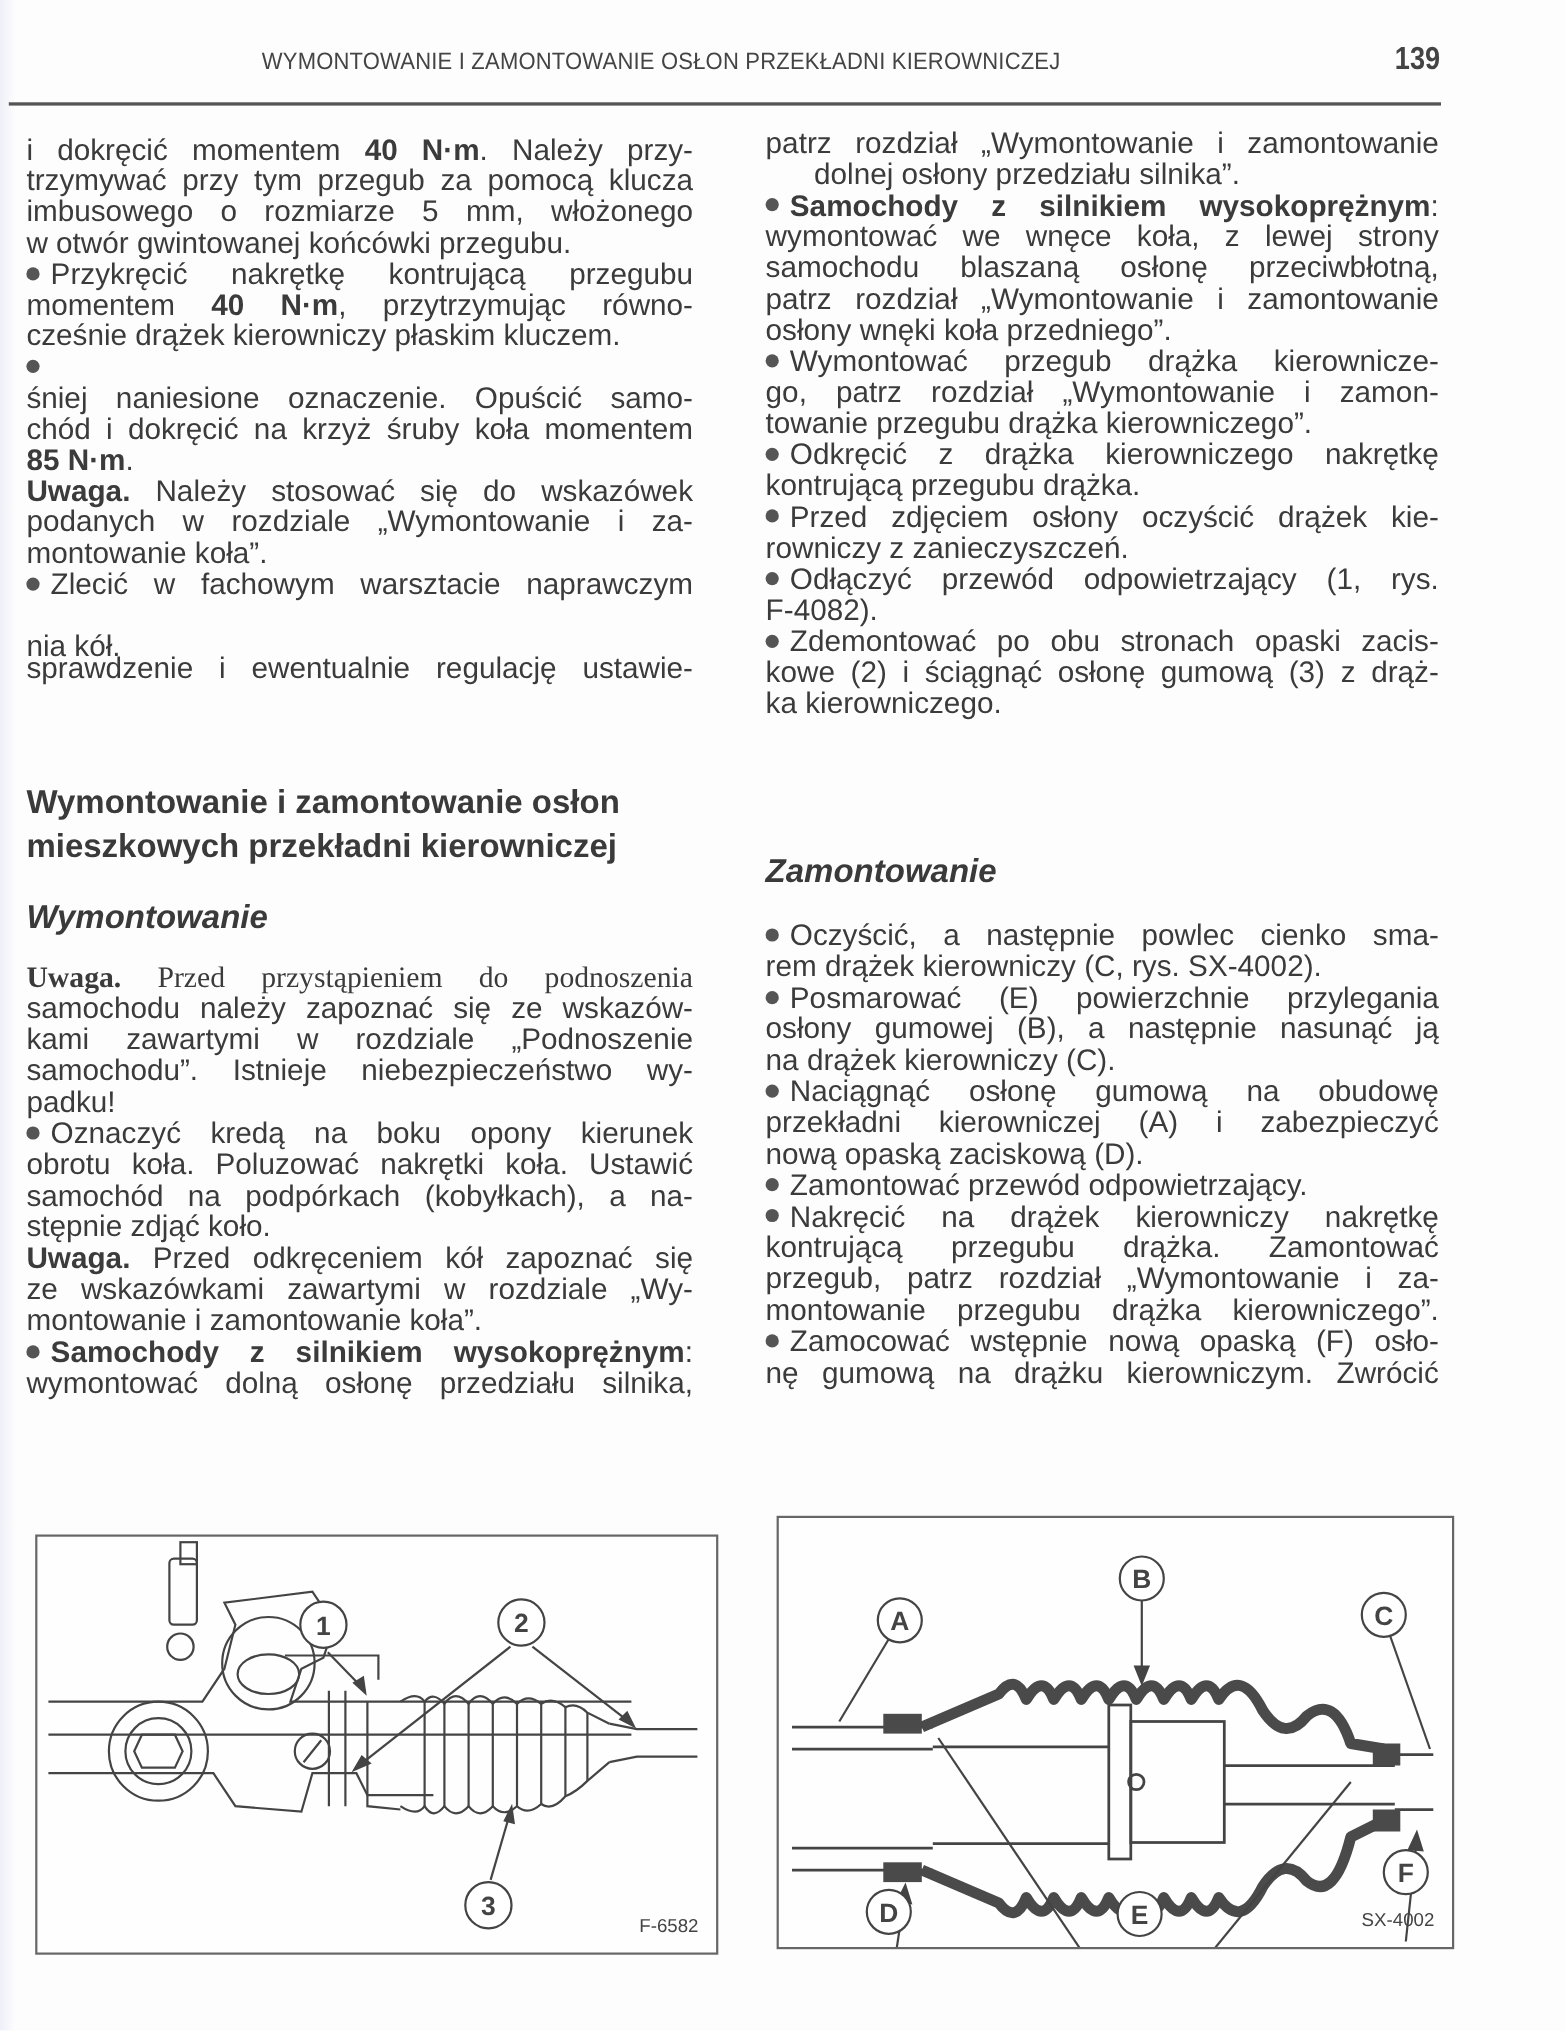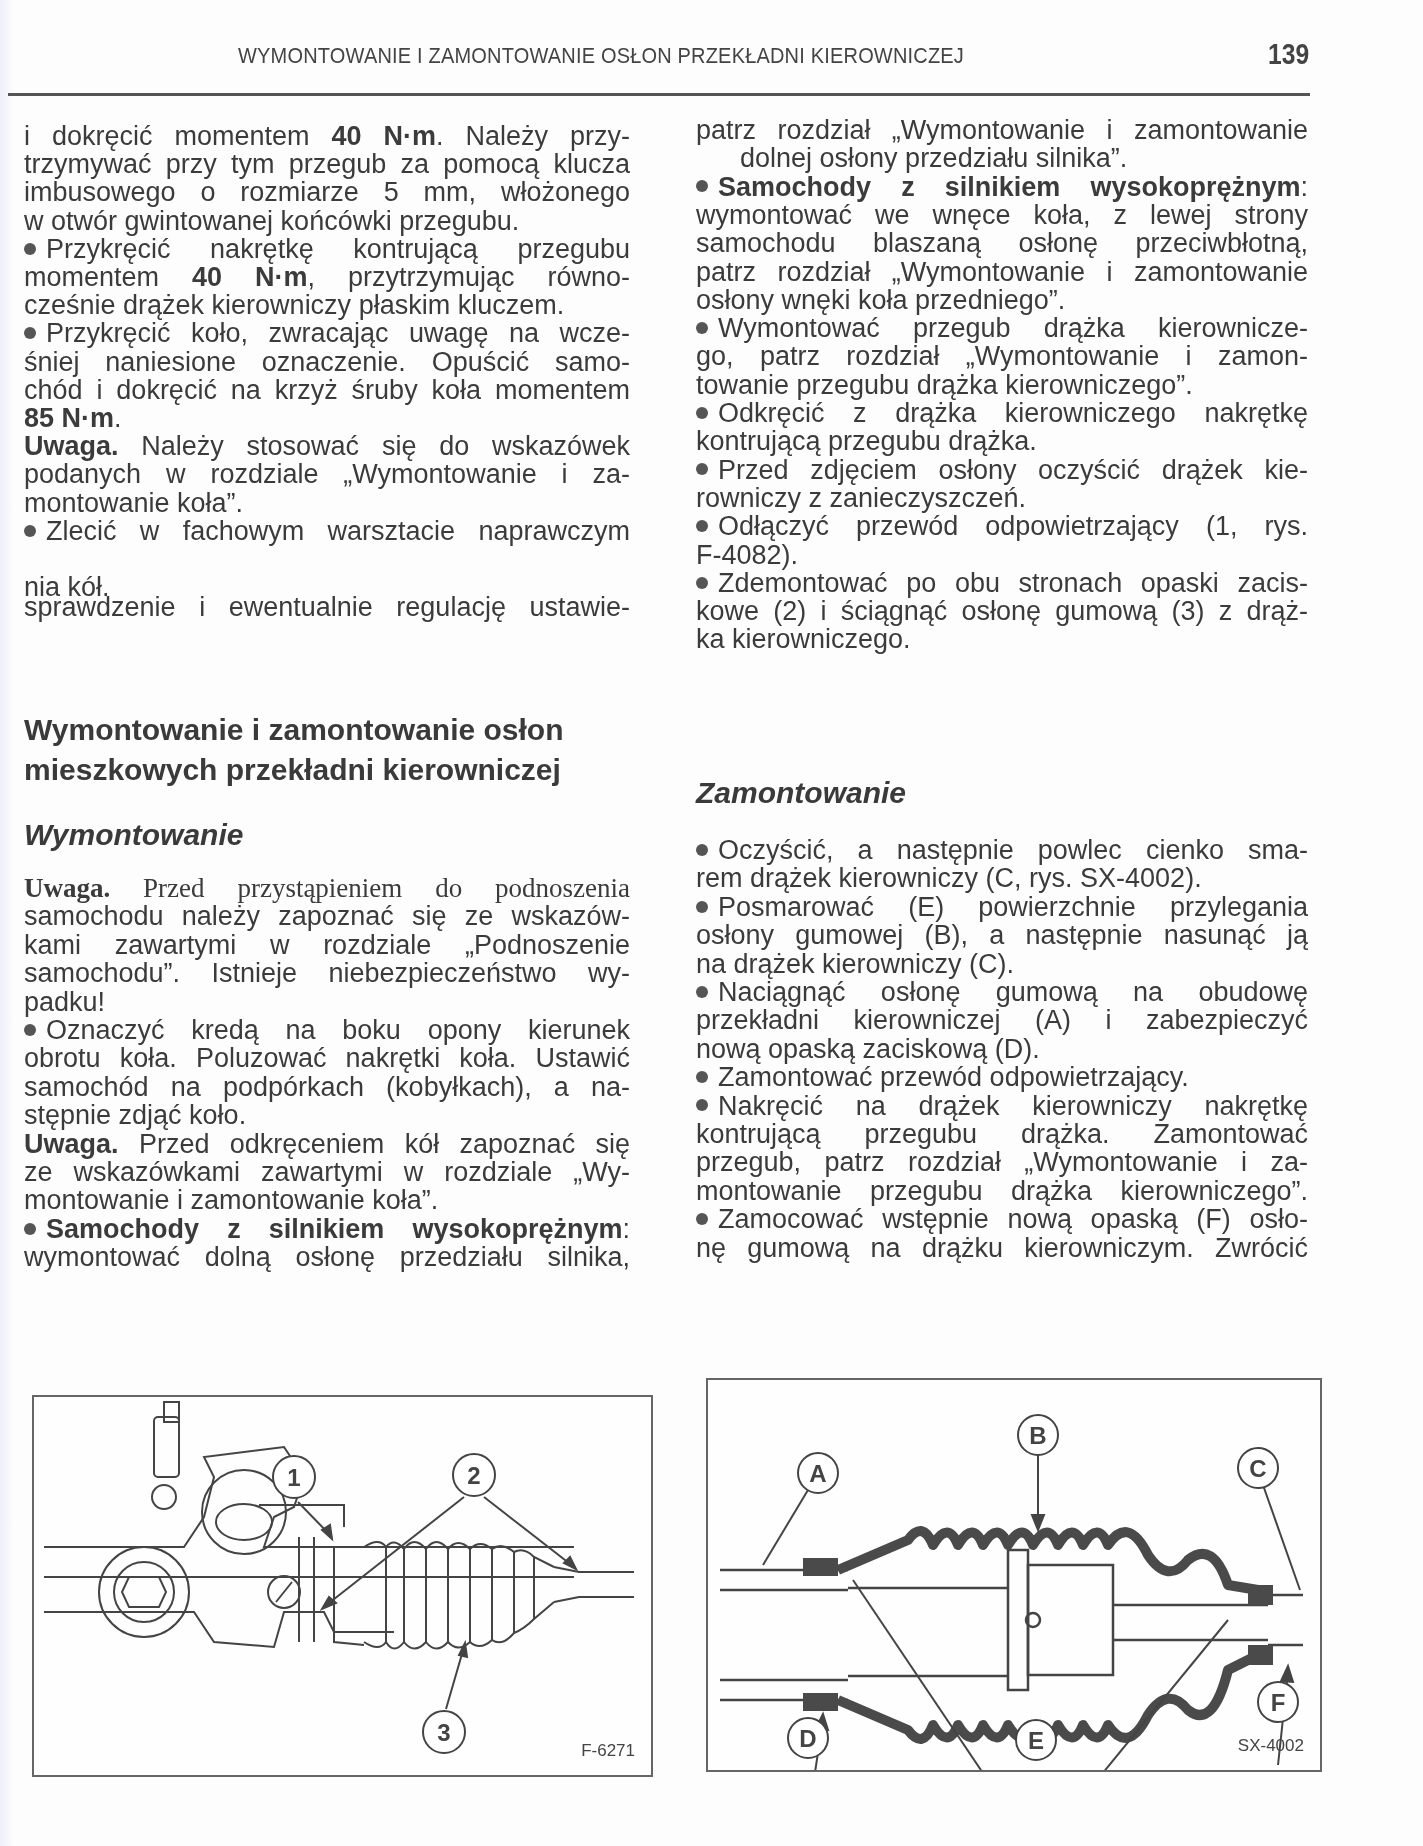--- a/index.html
+++ b/index.html
@@ -52,21 +52,21 @@
 
 <div class="col col-left">
   <div id="left-top">
       <div class="line" style="top: 0px;"><span>i dokręcić momentem </span><span class="b">40 N·m</span><span>. Należy przy-</span></div>
       <div class="line" style="top: 28.2px;"><span>trzymywać przy tym przegub za pomocą klucza</span></div>
       <div class="line" style="top: 56.4px;"><span>imbusowego o rozmiarze 5 mm, włożonego</span></div>
       <div class="line last" style="top: 84.6px;"><span>w otwór gwintowanej końcówki przegubu.</span></div>
       <div class="line" style="top: 112.8px;"><span class="bullet"></span><span>Przykręcić nakrętkę kontrującą przegubu</span></div>
       <div class="line" style="top: 141px;"><span>momentem </span><span class="b">40 N·m</span><span>, przytrzymując równo-</span></div>
       <div class="line last" style="top: 169.2px;"><span>cześnie drążek kierowniczy płaskim kluczem.</span></div>
-      <div class="line" style="top: 197.4px;"><span class="bullet"></span><span>Przykręcić koło, zwracając uwagę na wcze-</span></div>
+      <div class="line" style="top: 197.4px;"><span class="bullet"></span></div>
       <div class="line" style="top: 225.6px;"><span>śniej naniesione oznaczenie. Opuścić samo-</span></div>
       <div class="line" style="top: 253.8px;"><span>chód i dokręcić na krzyż śruby koła momentem</span></div>
       <div class="line last" style="top: 282px;"><span class="b">85 N·m</span><span>.</span></div>
       <div class="line" style="top: 310.2px;"><span class="b">Uwaga.</span><span> Należy stosować się do wskazówek</span></div>
       <div class="line" style="top: 338.4px;"><span>podanych w rozdziale „Wymontowanie i za-</span></div>
       <div class="line last" style="top: 366.6px;"><span>montowanie koła”.</span></div>
       <div class="line" style="top: 394.8px;"><span class="bullet"></span><span>Zlecić w fachowym warsztacie naprawczym</span></div>
       <div class="line" style="top: 423px; margin-top: 48px;"><span>sprawdzenie i ewentualnie regulację ustawie-</span></div>
       <div class="line last" style="top: 451.2px;"><span>nia kół.</span></div>
     </div>
@@ -175,21 +175,21 @@
     </g>
     <g>
       <circle cx="260" cy="80" r="21" fill="#fff" stroke="#444" stroke-width="2"></circle>
       <circle cx="440" cy="78" r="21" fill="#fff" stroke="#444" stroke-width="2"></circle>
       <circle cx="410" cy="335" r="21" fill="#fff" stroke="#444" stroke-width="2"></circle>
     </g>
     <text class="callout-text" x="260" y="89" text-anchor="middle">1</text>
     <text class="callout-text" x="440" y="87" text-anchor="middle">2</text>
     <text class="callout-text" x="410" y="344" text-anchor="middle">3</text>
   </svg>
-  <div class="fig-id">F-6271</div>
+  <div class="fig-id">F-6582</div>
 </div>
 
 <div class="figure fig-right">
   <svg viewBox="0 0 612 390">
     <g fill="none" stroke="#444" stroke-width="2.5">
       <line x1="12" y1="190" x2="140" y2="190"></line>
       <line x1="12" y1="210" x2="140" y2="210"></line>
       <line x1="12" y1="300" x2="140" y2="300"></line>
       <line x1="12" y1="320" x2="140" y2="320"></line>
       <line x1="140" y1="208" x2="300" y2="208"></line>

